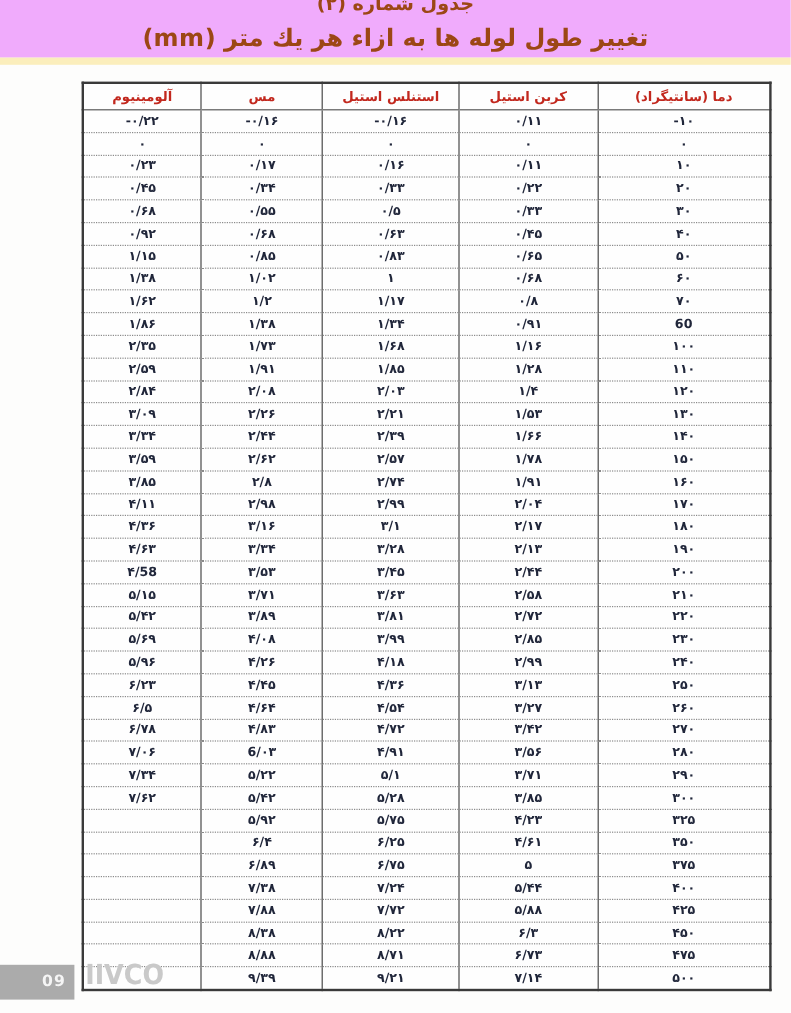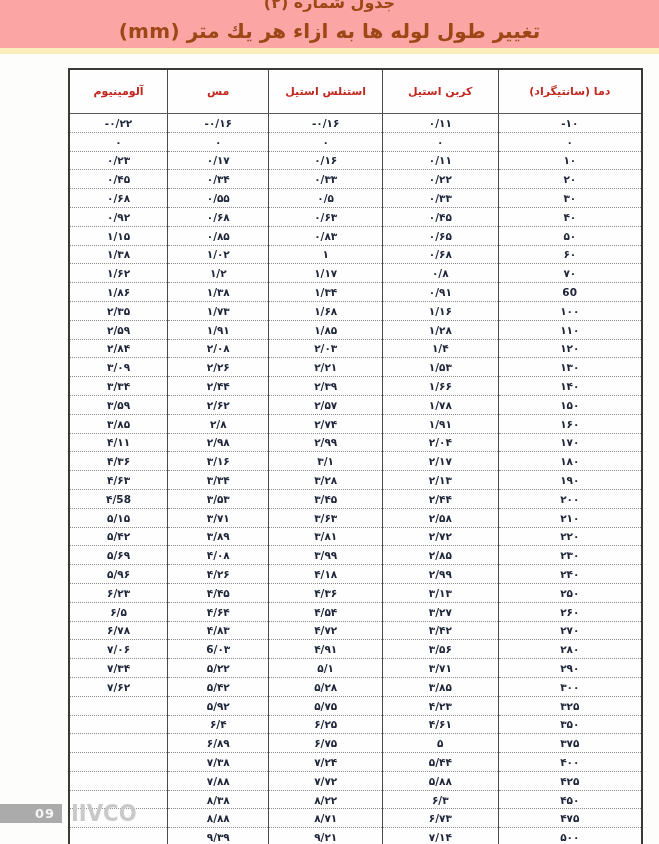--- a/index.html
+++ b/index.html
@@ -4,21 +4,21 @@
 <style>
   html,body{margin:0;padding:0;}
   body{
     width:659px;height:844px;overflow:hidden;position:relative;
     background:#fdfdfc;
     font-family:"DejaVu Sans", sans-serif;
   }
   
   .band{
     position:absolute;top:0;left:0;width:659px;height:48px;
-    background:#fca5a5;overflow:hidden;text-align:center;
+    background:#f0abfc;overflow:hidden;text-align:center;
   }
   .band-fade{
     position:absolute;top:48px;left:0;width:659px;height:6px;
     background:#fbeebc;
   }
   .title1{
     margin:-7px 0 0 0;direction:rtl;
     font-size:16px;font-weight:bold;color:#9c4715;letter-spacing:.5px;
   }
   .title2{
@@ -34,37 +34,37 @@
     border:2px solid #3a3a3a;
     background:#fefefe;
   }
   col.c-alum{width:17.2%;}
   col.c-cop{width:17.7%;}
   col.c-ss{width:19.8%;}
   col.c-cs{width:20.2%;}
   col.c-temp{width:25.1%;}
   table.data th{
     direction:rtl;
-    height:19px;padding:12px;
+    height:19px;padding:1px;
     font-size:11px;font-weight:bold;color:#c2281e;
     border-left:1px solid #4a4a4a;border-bottom:1px solid #5a5a5a;
     text-align:center;vertical-align:middle;
   }
   table.data td{
     direction:ltr;
     height:17.8px;padding:0;
     font-size:10.5px;font-weight:bold;color:#20263a;
     border-left:1px solid #4a4a4a;border-top:1px dotted #8a8a8a;
     text-align:center;vertical-align:middle;
     letter-spacing:.3px;
   }
   table.data th:first-child, table.data td:first-child{border-left:none;}
   
   .footer-bar{
-    position:absolute;left:0;top:804px;width:62px;height:19px;
+    position:absolute;left:0;top:804px;width:62px;height:29px;
     background:#ababab;
     display:flex;align-items:center;justify-content:flex-end;
     padding-right:7px;box-sizing:border-box;
   }
   .page-num{
     color:#f5f5f5;font-size:13px;font-weight:bold;letter-spacing:1px;
   }
   .brand-logo{
     position:absolute;left:71px;top:800px;height:26px;
     color:#c9c9c9;font-size:23px;font-weight:bold;

